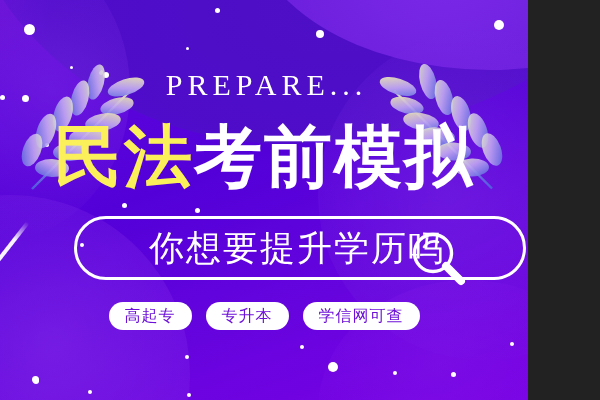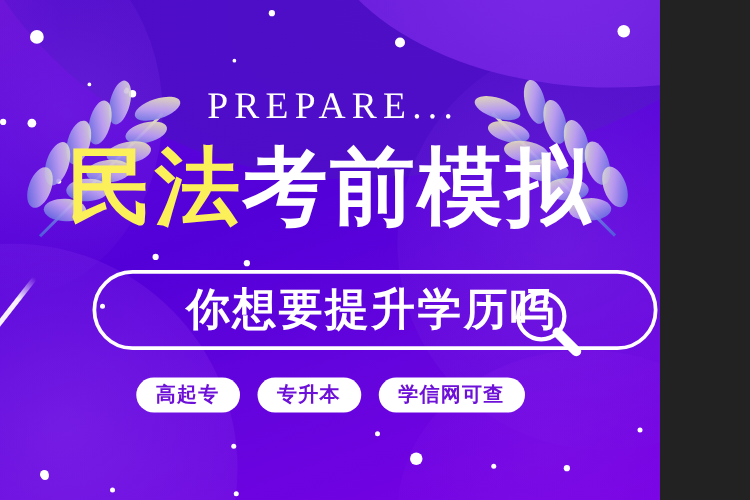--- a/index.html
+++ b/index.html
@@ -89,37 +89,37 @@
   }
 
   #title{
     position:absolute;left:0;right:0;top:118px;
     text-align:center;
     font-size:68px;
     font-weight:bold;
     line-height:76px;
     letter-spacing:2px;
     white-space:nowrap;
-    font-family:Liberation Mono, monospace;
+    font-family:Liberation Sans, sans-serif;
   }
   #title .hl{color:#fbf05a;}
   #title .pl{color:#ffffff;}
 
   
   #question-pill{
     position:absolute;left:74px;top:216px;
     width:452px;height:64px;
     border:3px solid #ffffff;
     border-radius:34px;
     display:flex;align-items:center;justify-content:center;
   }
   #question-text{
     color:#ffffff;
     font-size:35px;
-    font-weight:700;
+    font-weight:400;
     letter-spacing:2px;
     line-height:1;
     white-space:nowrap;
     padding-right:6px;
     font-family:"DejaVu Sans","Liberation Sans",sans-serif;
   }
   #search-icon{
     position:absolute;left:330px;top:8px;
     width:62px;height:62px;
   }
@@ -131,21 +131,21 @@
     gap:14px;
   }
   .tag{
     background:#ffffff;
     color:#6d10d8;
     border-radius:15px;
     height:28px;
     padding:0 16px;
     display:flex;align-items:center;justify-content:center;
     font-size:16px;
-    font-weight:bold;
+    font-weight:normal;
     letter-spacing:1px;
     white-space:nowrap;
     line-height:1;
     font-family:"DejaVu Sans","Liberation Sans",sans-serif;
   }
 </style>
 </head>
 <body>
 
 <div id="banner">

